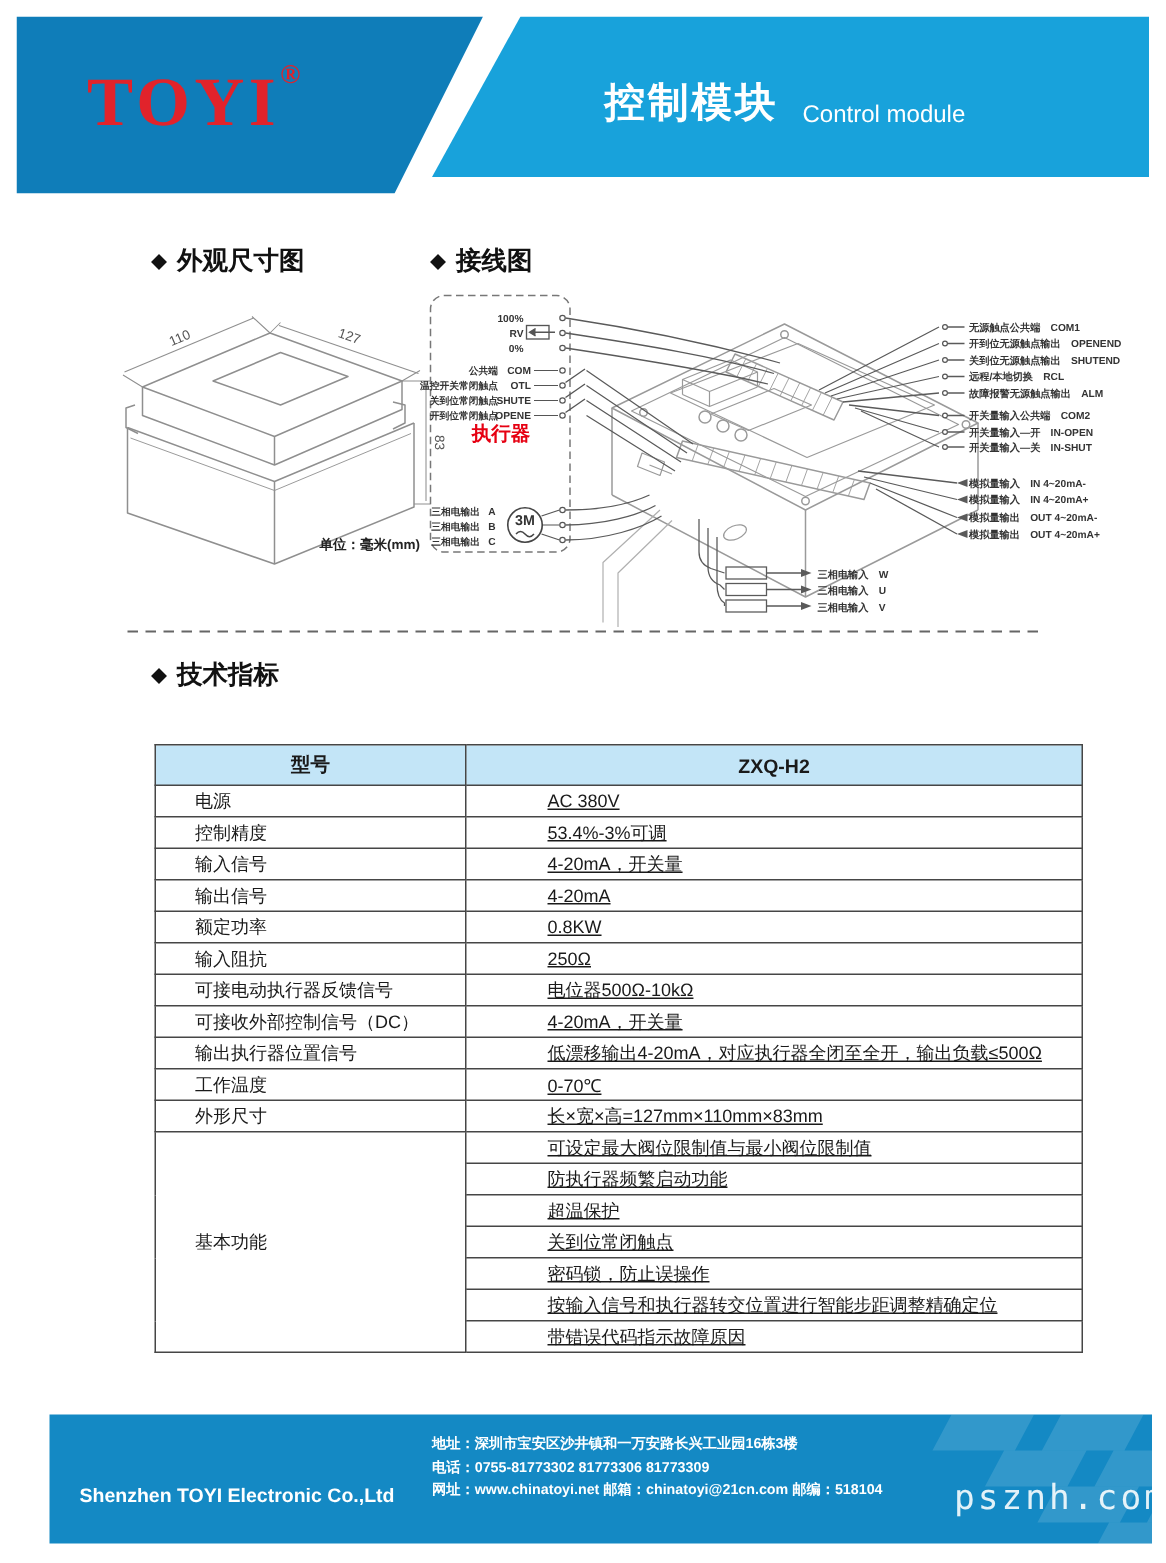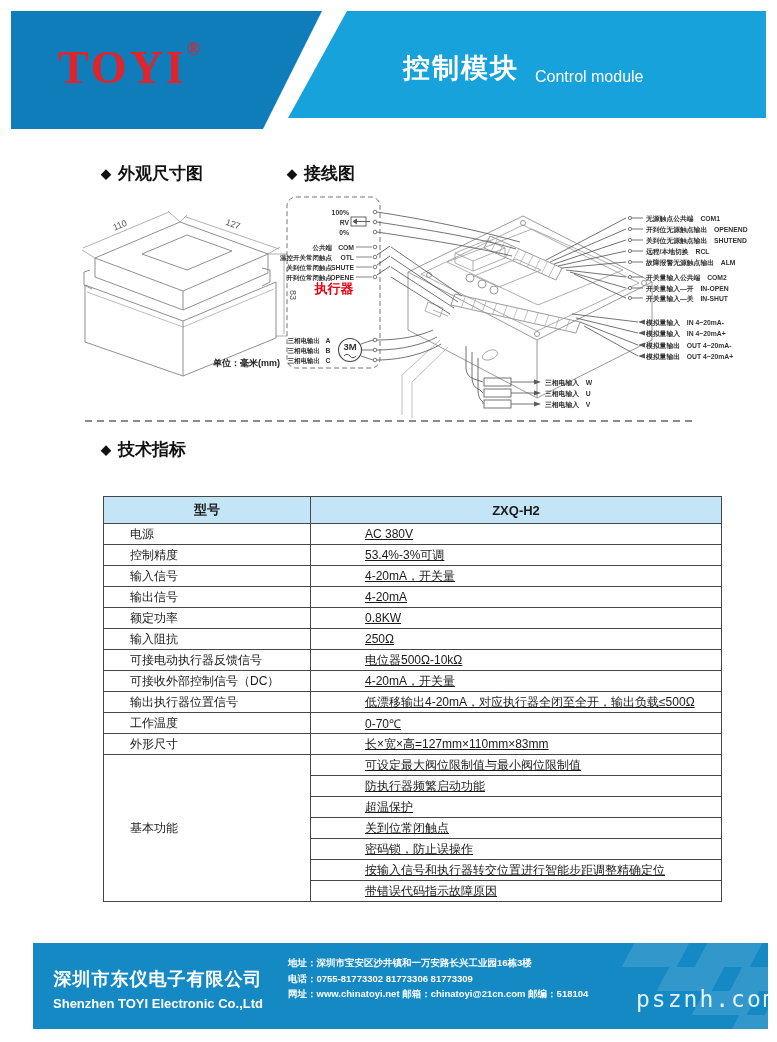--- a/index.html
+++ b/index.html
@@ -34,21 +34,21 @@
   table.spec th{height:26px;background:#c3e5f7;font-weight:bold;font-size:13px;text-align:center;}
   table.spec td.lbl{padding-left:26px;}
   table.spec td.val{padding-left:54px;text-decoration:underline;}
   table.spec td.multilbl{padding-left:26px;vertical-align:middle;}
 
   
   .footer{position:absolute;left:33px;top:943px;width:735px;height:86px;background:#1489c4;overflow:hidden;}
   .tile{position:absolute;background:rgba(255,255,255,0.13);transform:skewX(-28deg);}
   .f-company{position:absolute;left:0px;top:24px;width:250px;text-align:center;color:#fff;}
   .f-company .zh{font-size:18px;font-weight:bold;letter-spacing:1px;}
-  .f-company .en{font-size:13px;font-weight:bold;margin-top:5px;}
+  .f-company .en{font-size:13px;font-weight:bold;margin-top:22px;}
   .f-contact{position:absolute;left:255px;top:12px;color:#fff;font-size:9.5px;font-weight:bold;line-height:15.5px;}
   .watermark{position:absolute;left:636px;top:986px;font-family:"DejaVu Sans Mono",monospace;
              font-size:23px;color:rgba(255,255,255,0.88);letter-spacing:2px;}
 </style>
 </head>
 <body>
 
 <div id="page">
 
   <div class="hdr-dark"></div>
@@ -358,21 +358,20 @@
 
   <div class="footer">
     <div class="tile" style="left:595px;top:0px;width:55px;height:24px;"></div>
     <div class="tile" style="left:630px;top:24px;width:55px;height:24px;"></div>
     <div class="tile" style="left:665px;top:48px;width:55px;height:24px;"></div>
     <div class="tile" style="left:700px;top:72px;width:55px;height:24px;"></div>
     <div class="tile" style="left:668px;top:0px;width:55px;height:24px;"></div>
     <div class="tile" style="left:703px;top:24px;width:55px;height:24px;"></div>
     <div class="tile" style="left:738px;top:48px;width:55px;height:24px;"></div>
     <div class="f-company">
-      <div class="zh">深圳市东仪电子有限公司</div>
       <div class="en">Shenzhen TOYI Electronic Co.,Ltd</div>
     </div>
     <div class="f-contact" id="footer-contact">
         <div>地址：深圳市宝安区沙井镇和一万安路长兴工业园16栋3楼</div>
         <div>电话：0755-81773302 81773306 81773309</div>
         <div>网址：www.chinatoyi.net  邮箱：chinatoyi@21cn.com  邮编：518104</div>
       </div>
   </div>
   <div class="watermark">psznh.com</div>
 

